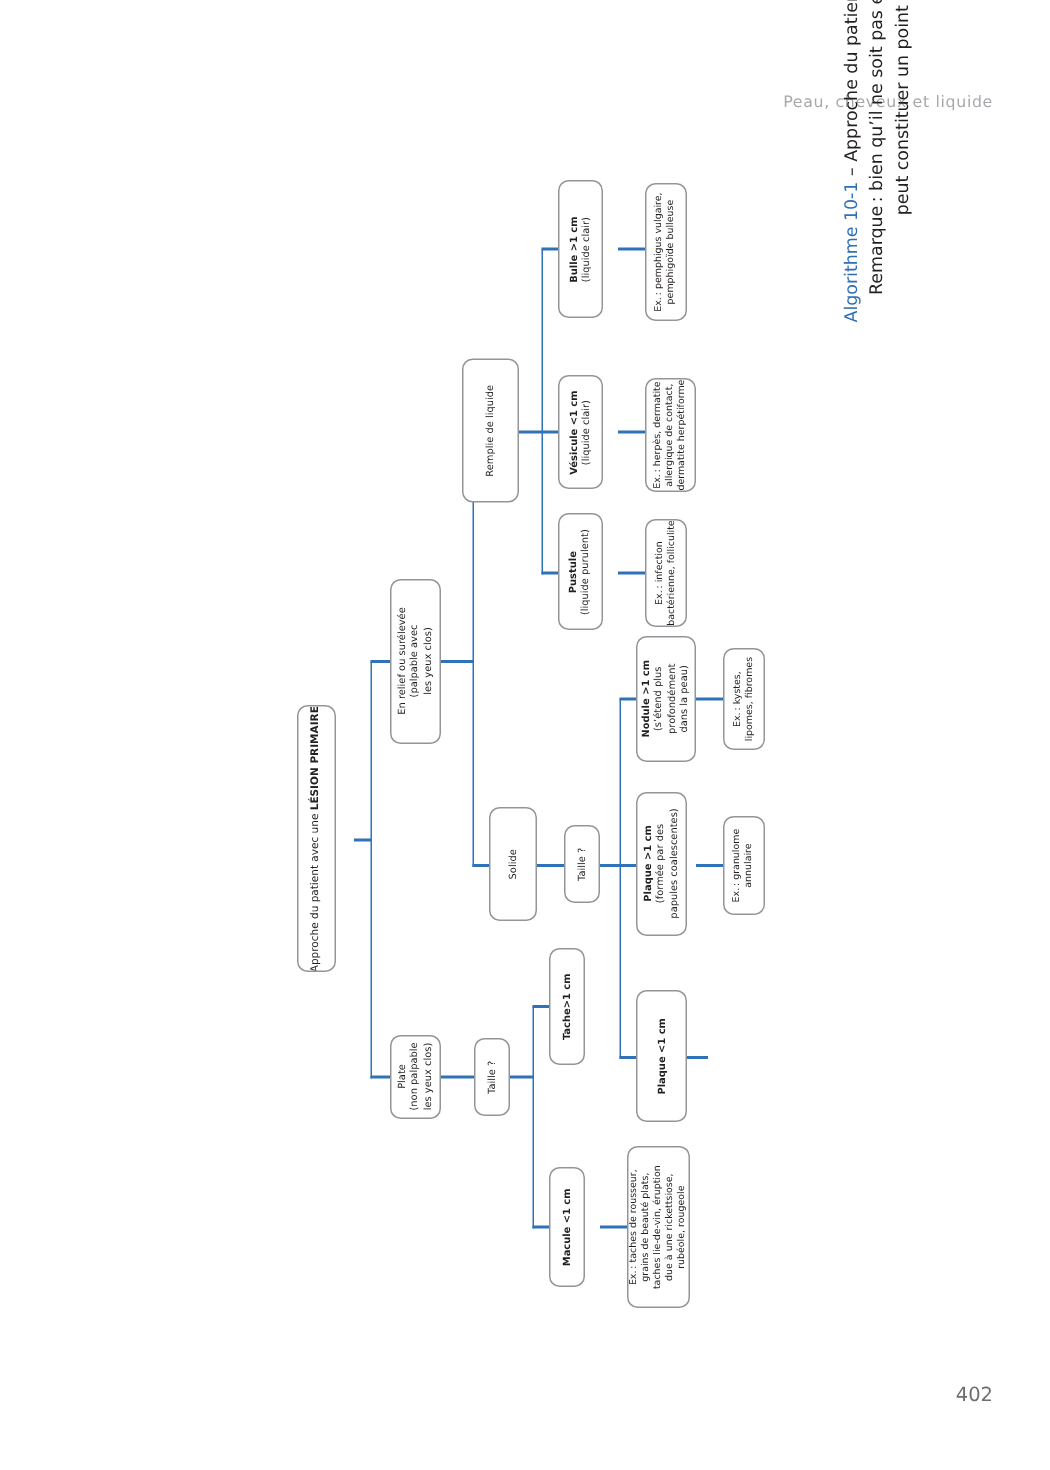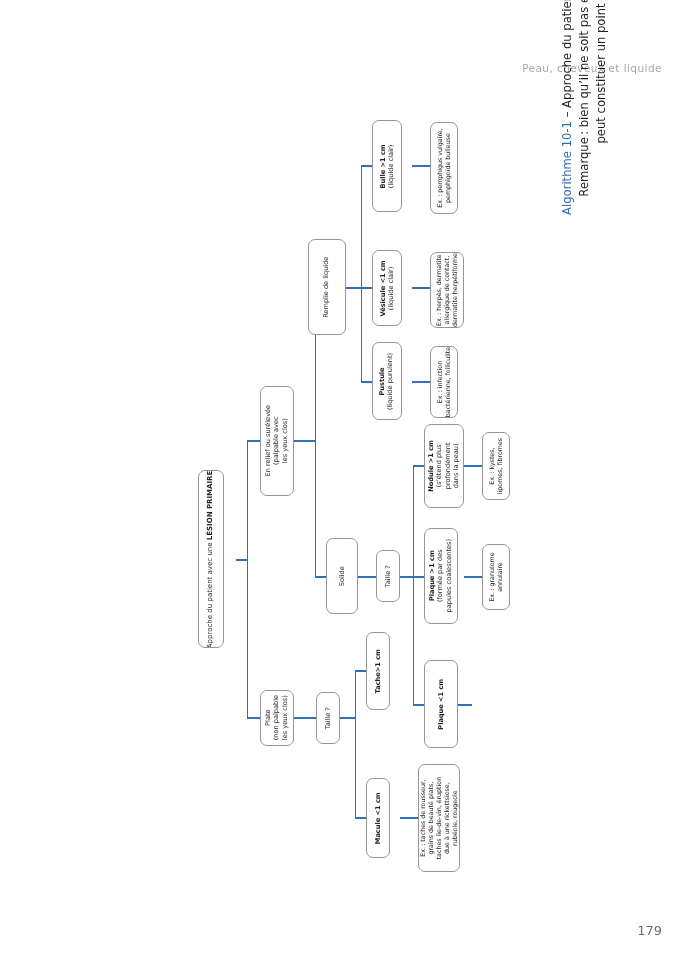--- a/index.html
+++ b/index.html
@@ -73,21 +73,21 @@
   .node .lbl b{font-weight:bold;}
   .node .lbl .l{display:block;}
   .node.bold .lbl .l:first-child{font-weight:bold;}
   .node.ex .lbl{font-size:6.3px;}
   .node.root .lbl{font-size:7px;}
 </style>
 </head>
 <body>
 
 <div id="running-head">Peau, cheveux et liquide</div>
-<div id="folio">179</div>
+<div id="folio">402</div>
 
 <div id="caption">
   <span class="cap-line"><span class="algo">Algorithme 10-1</span><span> – Approche du patient avec une lésion primaire.</span></span>
   <span class="cap-line">Remarque : bien qu’il ne soit pas exhaustif, cet algorithme</span>
   <span class="cap-line">peut constituer un point de départ utile.</span>
 </div>
 
 <div id="diagram">
 
   <div class="conn" style="left:236px;top:559px;width:12px;height:1.6px;"></div>

